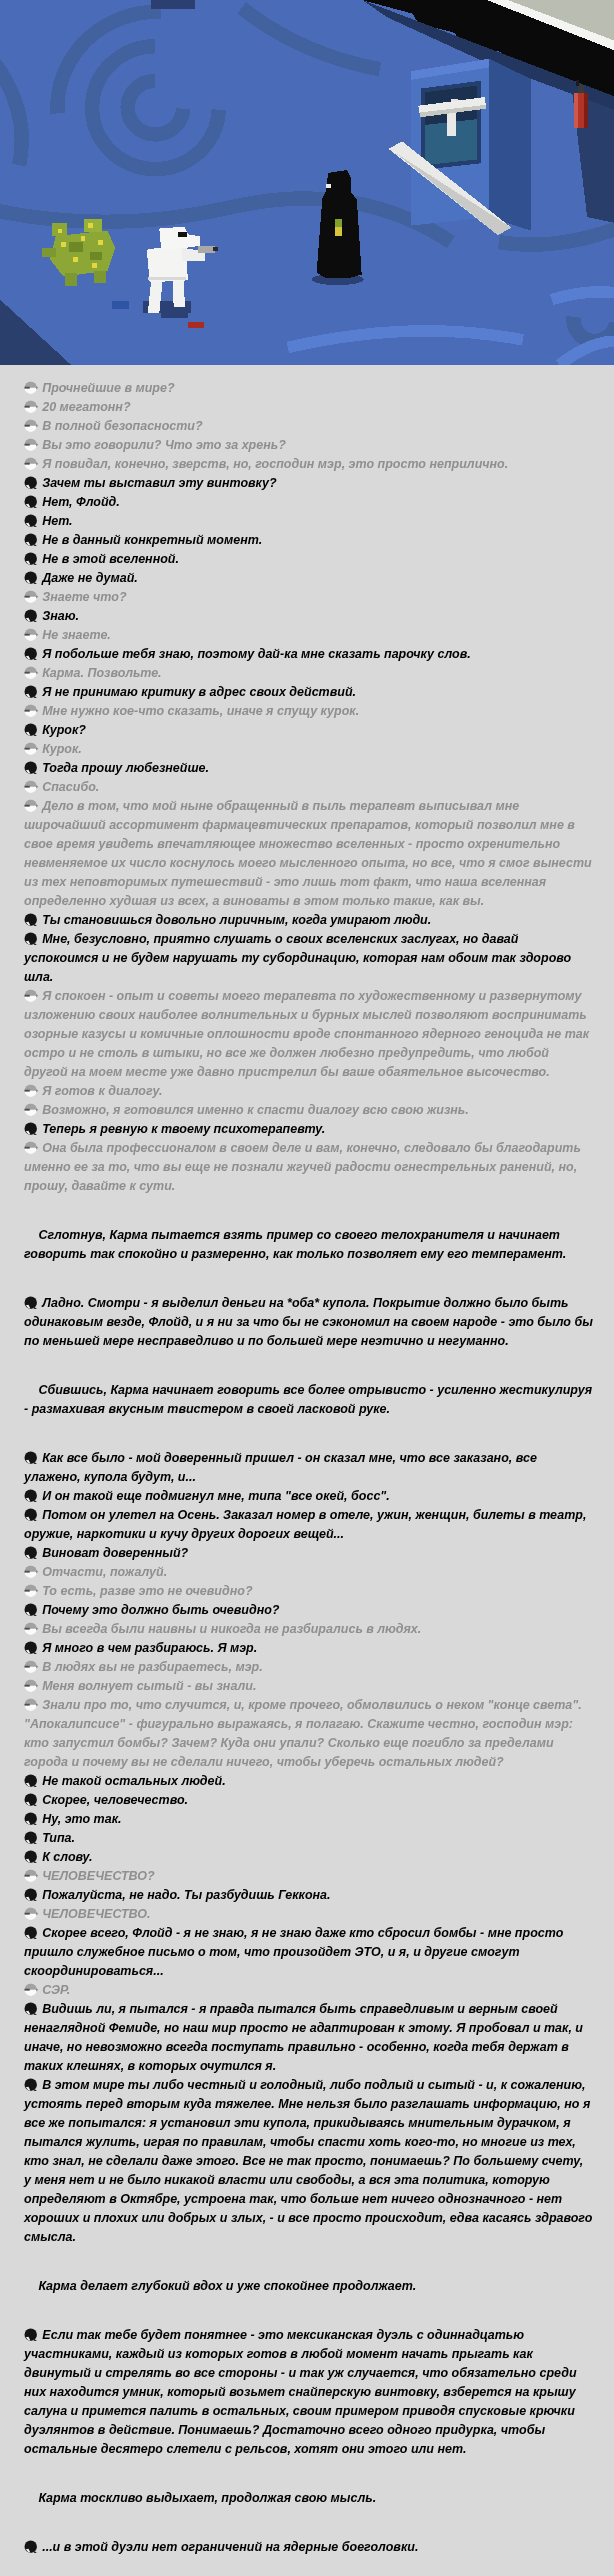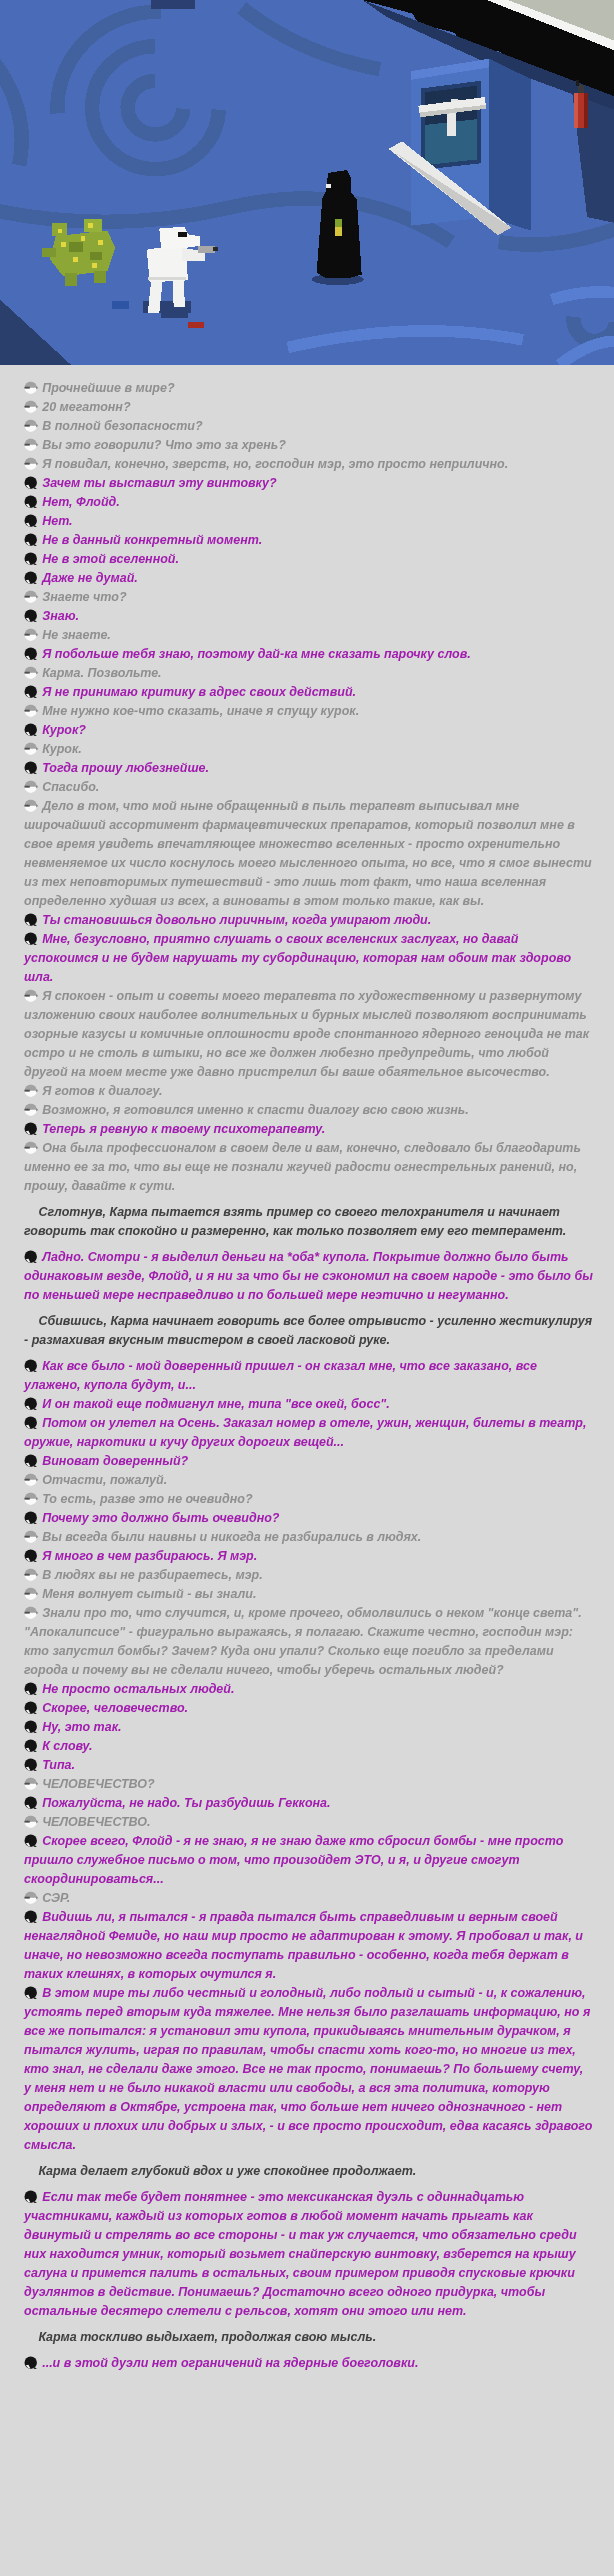--- a/index.html
+++ b/index.html
@@ -4,22 +4,22 @@
 <style>
   html, body { margin:0; padding:0; background:#d9d9d9; }
   body { width:614px; font-family:"Liberation Sans", sans-serif; }
 
   .scene-wrap { width:614px; height:365px; overflow:hidden; line-height:0; }
   .scene-wrap svg { display:block; }
 
   .log { padding:14.4px 21px 25px 24px;font-style:italic; }
   .entry { font-size:12.5px; font-weight:bold; line-height:19px; }
   .entry.floyd { color:#8f8f8f; }
-  .entry.karma { color:#a21caf; }
-  .entry.narration { color:#404040; margin:7px 0; text-indent:14.4px; }
+  .entry.karma { color:#000000; }
+  .entry.narration { color:#000000; margin:30px 0; text-indent:14.4px; }
   .avatar { display:inline-block; width:14.4px; height:13.4px; margin-right:3.8px; vertical-align:-1.9px; }
   .avatar svg { display:block; width:14.4px; height:13.4px; }
 </style>
 </head>
 <body>
 
 <div class="scene-wrap">
 <svg width="614" height="365" viewBox="0 0 640 380" shape-rendering="crispEdges">
 
   <rect x="0" y="0" width="640" height="380" fill="#4a6cb8"></rect>
@@ -360,41 +360,41 @@
     <div class="entry floyd"><span class="avatar"><svg viewBox="0 0 15 14">
           <circle cx="7" cy="7" r="6.5" fill="#fbfbfb"></circle>
           <path d="M0.5,7 a6.5,6.5 0 0 1 13,0 z" fill="#a2a2a2"></path>
           <rect x="0.5" y="6" width="5.5" height="2" fill="#4f4f4f"></rect>
           <path d="M12.6,5.2 L15,7 L12.6,8.8 Z" fill="#8b8b8b"></path>
         </svg></span><span>Знали про то, что случится, и, кроме прочего, обмолвились о неком "конце света". "Апокалипсисе" - фигурально выражаясь, я полагаю. Скажите честно, господин мэр: кто запустил бомбы? Зачем? Куда они упали? Сколько еще погибло за пределами города и почему вы не сделали ничего, чтобы уберечь остальных людей?</span></div>
     <div class="entry karma"><span class="avatar"><svg viewBox="0 0 15 14">
           <circle cx="7" cy="7" r="6.5" fill="#141414"></circle>
           <path d="M1.8,9.6 Q3.6,12.5 6.8,13.3 L4.6,9.1 Z" fill="#f2f2f2"></path>
           <path d="M11,11.5 L13.5,13.5 L10,13.2 Z" fill="#141414"></path>
-        </svg></span><span>Не просто остальных людей.</span></div>
+        </svg></span><span>Не такой остальных людей.</span></div>
     <div class="entry karma"><span class="avatar"><svg viewBox="0 0 15 14">
           <circle cx="7" cy="7" r="6.5" fill="#141414"></circle>
           <path d="M1.8,9.6 Q3.6,12.5 6.8,13.3 L4.6,9.1 Z" fill="#f2f2f2"></path>
           <path d="M11,11.5 L13.5,13.5 L10,13.2 Z" fill="#141414"></path>
         </svg></span><span>Скорее, человечество.</span></div>
     <div class="entry karma"><span class="avatar"><svg viewBox="0 0 15 14">
           <circle cx="7" cy="7" r="6.5" fill="#141414"></circle>
           <path d="M1.8,9.6 Q3.6,12.5 6.8,13.3 L4.6,9.1 Z" fill="#f2f2f2"></path>
           <path d="M11,11.5 L13.5,13.5 L10,13.2 Z" fill="#141414"></path>
         </svg></span><span>Ну, это так.</span></div>
     <div class="entry karma"><span class="avatar"><svg viewBox="0 0 15 14">
           <circle cx="7" cy="7" r="6.5" fill="#141414"></circle>
           <path d="M1.8,9.6 Q3.6,12.5 6.8,13.3 L4.6,9.1 Z" fill="#f2f2f2"></path>
           <path d="M11,11.5 L13.5,13.5 L10,13.2 Z" fill="#141414"></path>
+        </svg></span><span>Типа.</span></div>
+    <div class="entry karma"><span class="avatar"><svg viewBox="0 0 15 14">
+          <circle cx="7" cy="7" r="6.5" fill="#141414"></circle>
+          <path d="M1.8,9.6 Q3.6,12.5 6.8,13.3 L4.6,9.1 Z" fill="#f2f2f2"></path>
+          <path d="M11,11.5 L13.5,13.5 L10,13.2 Z" fill="#141414"></path>
         </svg></span><span>К слову.</span></div>
-    <div class="entry karma"><span class="avatar"><svg viewBox="0 0 15 14">
-          <circle cx="7" cy="7" r="6.5" fill="#141414"></circle>
-          <path d="M1.8,9.6 Q3.6,12.5 6.8,13.3 L4.6,9.1 Z" fill="#f2f2f2"></path>
-          <path d="M11,11.5 L13.5,13.5 L10,13.2 Z" fill="#141414"></path>
-        </svg></span><span>Типа.</span></div>
     <div class="entry floyd"><span class="avatar"><svg viewBox="0 0 15 14">
           <circle cx="7" cy="7" r="6.5" fill="#fbfbfb"></circle>
           <path d="M0.5,7 a6.5,6.5 0 0 1 13,0 z" fill="#a2a2a2"></path>
           <rect x="0.5" y="6" width="5.5" height="2" fill="#4f4f4f"></rect>
           <path d="M12.6,5.2 L15,7 L12.6,8.8 Z" fill="#8b8b8b"></path>
         </svg></span><span>ЧЕЛОВЕЧЕСТВО?</span></div>
     <div class="entry karma"><span class="avatar"><svg viewBox="0 0 15 14">
           <circle cx="7" cy="7" r="6.5" fill="#141414"></circle>
           <path d="M1.8,9.6 Q3.6,12.5 6.8,13.3 L4.6,9.1 Z" fill="#f2f2f2"></path>
           <path d="M11,11.5 L13.5,13.5 L10,13.2 Z" fill="#141414"></path>

